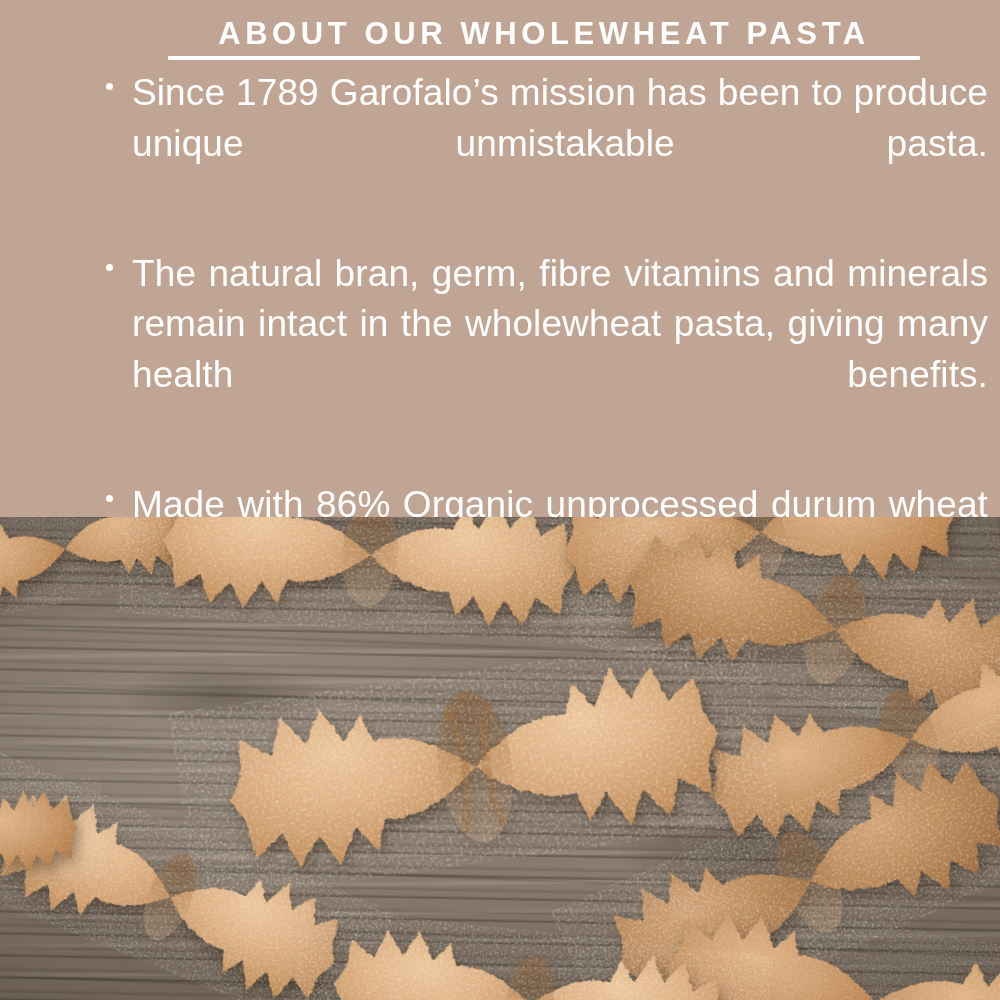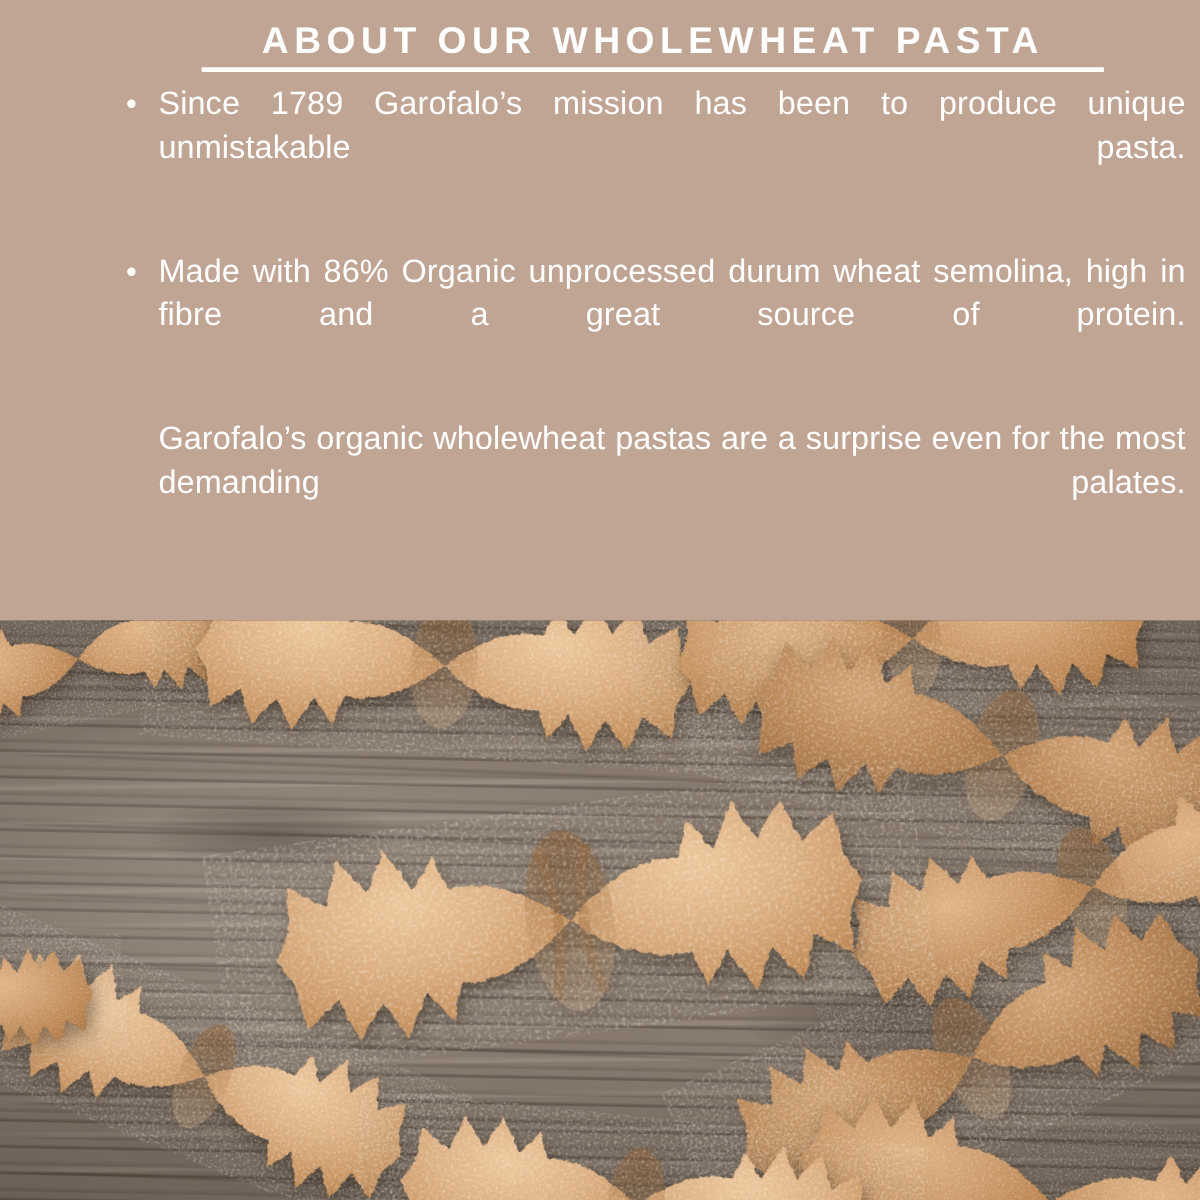--- a/index.html
+++ b/index.html
@@ -63,21 +63,21 @@
     top: 68px;
     width: 888px;
     list-style: none;
   }
 
   .bullet-item {
     position: relative;
     padding-left: 32px;
     margin-bottom: 29px;
     color: #ffffff;
-    font-size: 27px;
+    font-size: 37px;
     line-height: 1.365;
     text-align: justify;
     text-justify: inter-word;
     letter-spacing: 0.1px;
   }
 
   .bullet-item:last-child { margin-bottom: 0; }
 
   .bullet-dot {
     position: absolute;
@@ -194,20 +194,24 @@
 
     <div id="heading-rule"></div>
 
     <ul id="bullet-list">
 
       <li class="bullet-item">
         <span class="bullet-dot"></span>
         <span class="bullet-text">Since 1789 Garofalo’s mission has been to produce unique unmistakable pasta.</span>
       </li>
 
+      <li class="bullet-item">
+        <span class="bullet-dot"></span>
+        <span class="bullet-text">The natural bran, germ, fibre vitamins and minerals remain intact in the wholewheat pasta, giving many health benefits.</span>
+      </li>
 
       <li class="bullet-item">
         <span class="bullet-dot"></span>
         <span class="bullet-text">Made with 86% Organic unprocessed durum wheat semolina, high in fibre and a great source of protein.</span>
       </li>
 
       <li class="bullet-item">
 
         <span class="bullet-text">Garofalo’s organic wholewheat pastas are a surprise even for the most demanding palates.</span>
       </li>

